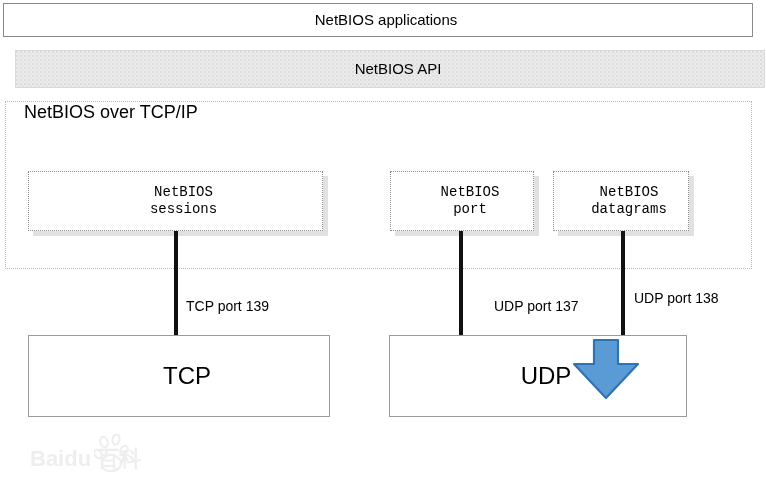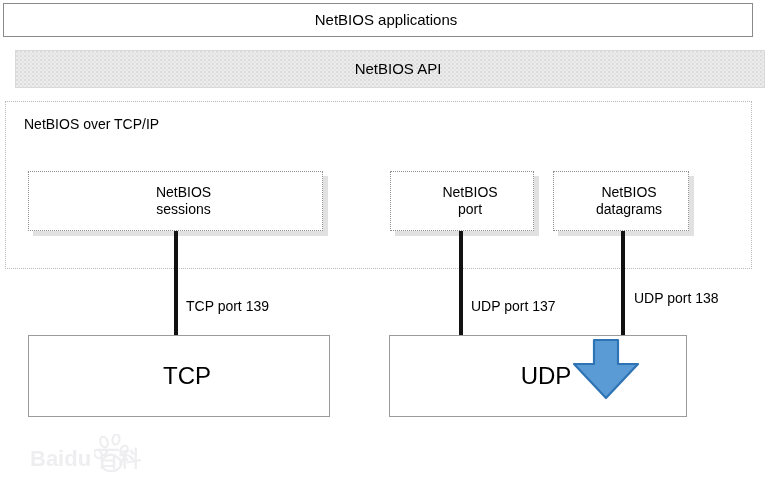--- a/index.html
+++ b/index.html
@@ -65,30 +65,31 @@
     top: 101px;
     width: 747px;
     height: 168px;
     box-sizing: border-box;
     border: 1px dotted #b9b9b9;
     background: #ffffff;
   }
   .container-label {
     position: absolute;
     left: 18px;
-    top: 14px;
-    font-size: 14px;
+    top: 0;
+    font-size: 18px;
     white-space: nowrap;
   }
 
   
   .subbox {
     border: 1px dotted #8f8f8f;
     box-shadow: 5px 5px 0 0 rgba(200,200,200,0.55);
     font-size: 14px;
+    font-family: Liberation Mono, monospace;
   }
   .sub-sessions  { left: 28px;  top: 171px; width: 295px; height: 60px; }
   .sub-names     { left: 390px; top: 171px; width: 144px; height: 60px; }
   .sub-datagrams { left: 553px; top: 171px; width: 136px; height: 60px; }
 
   
   .layer-box {
     border: 1px solid #9b9b9b;
     font-size: 24px;
   }
@@ -107,21 +108,21 @@
   .conn-138  { left: 621px; top: 231px; height: 106px; }
 
   
   .port-label {
     position: absolute;
     font-size: 14px;
     white-space: nowrap;
     text-align: right;
   }
   .port-139 { left: 186px; top: 298px; }
-  .port-137 { left: 471px; top: 298px; }
+  .port-137 { left: 494px; top: 298px; }
   .port-138 { left: 634px; top: 290px; }
 
   
   .cursor-arrow {
     position: absolute;
     left: 568px;
     top: 338px;
     width: 76px;
     height: 62px;
     pointer-events: none;

